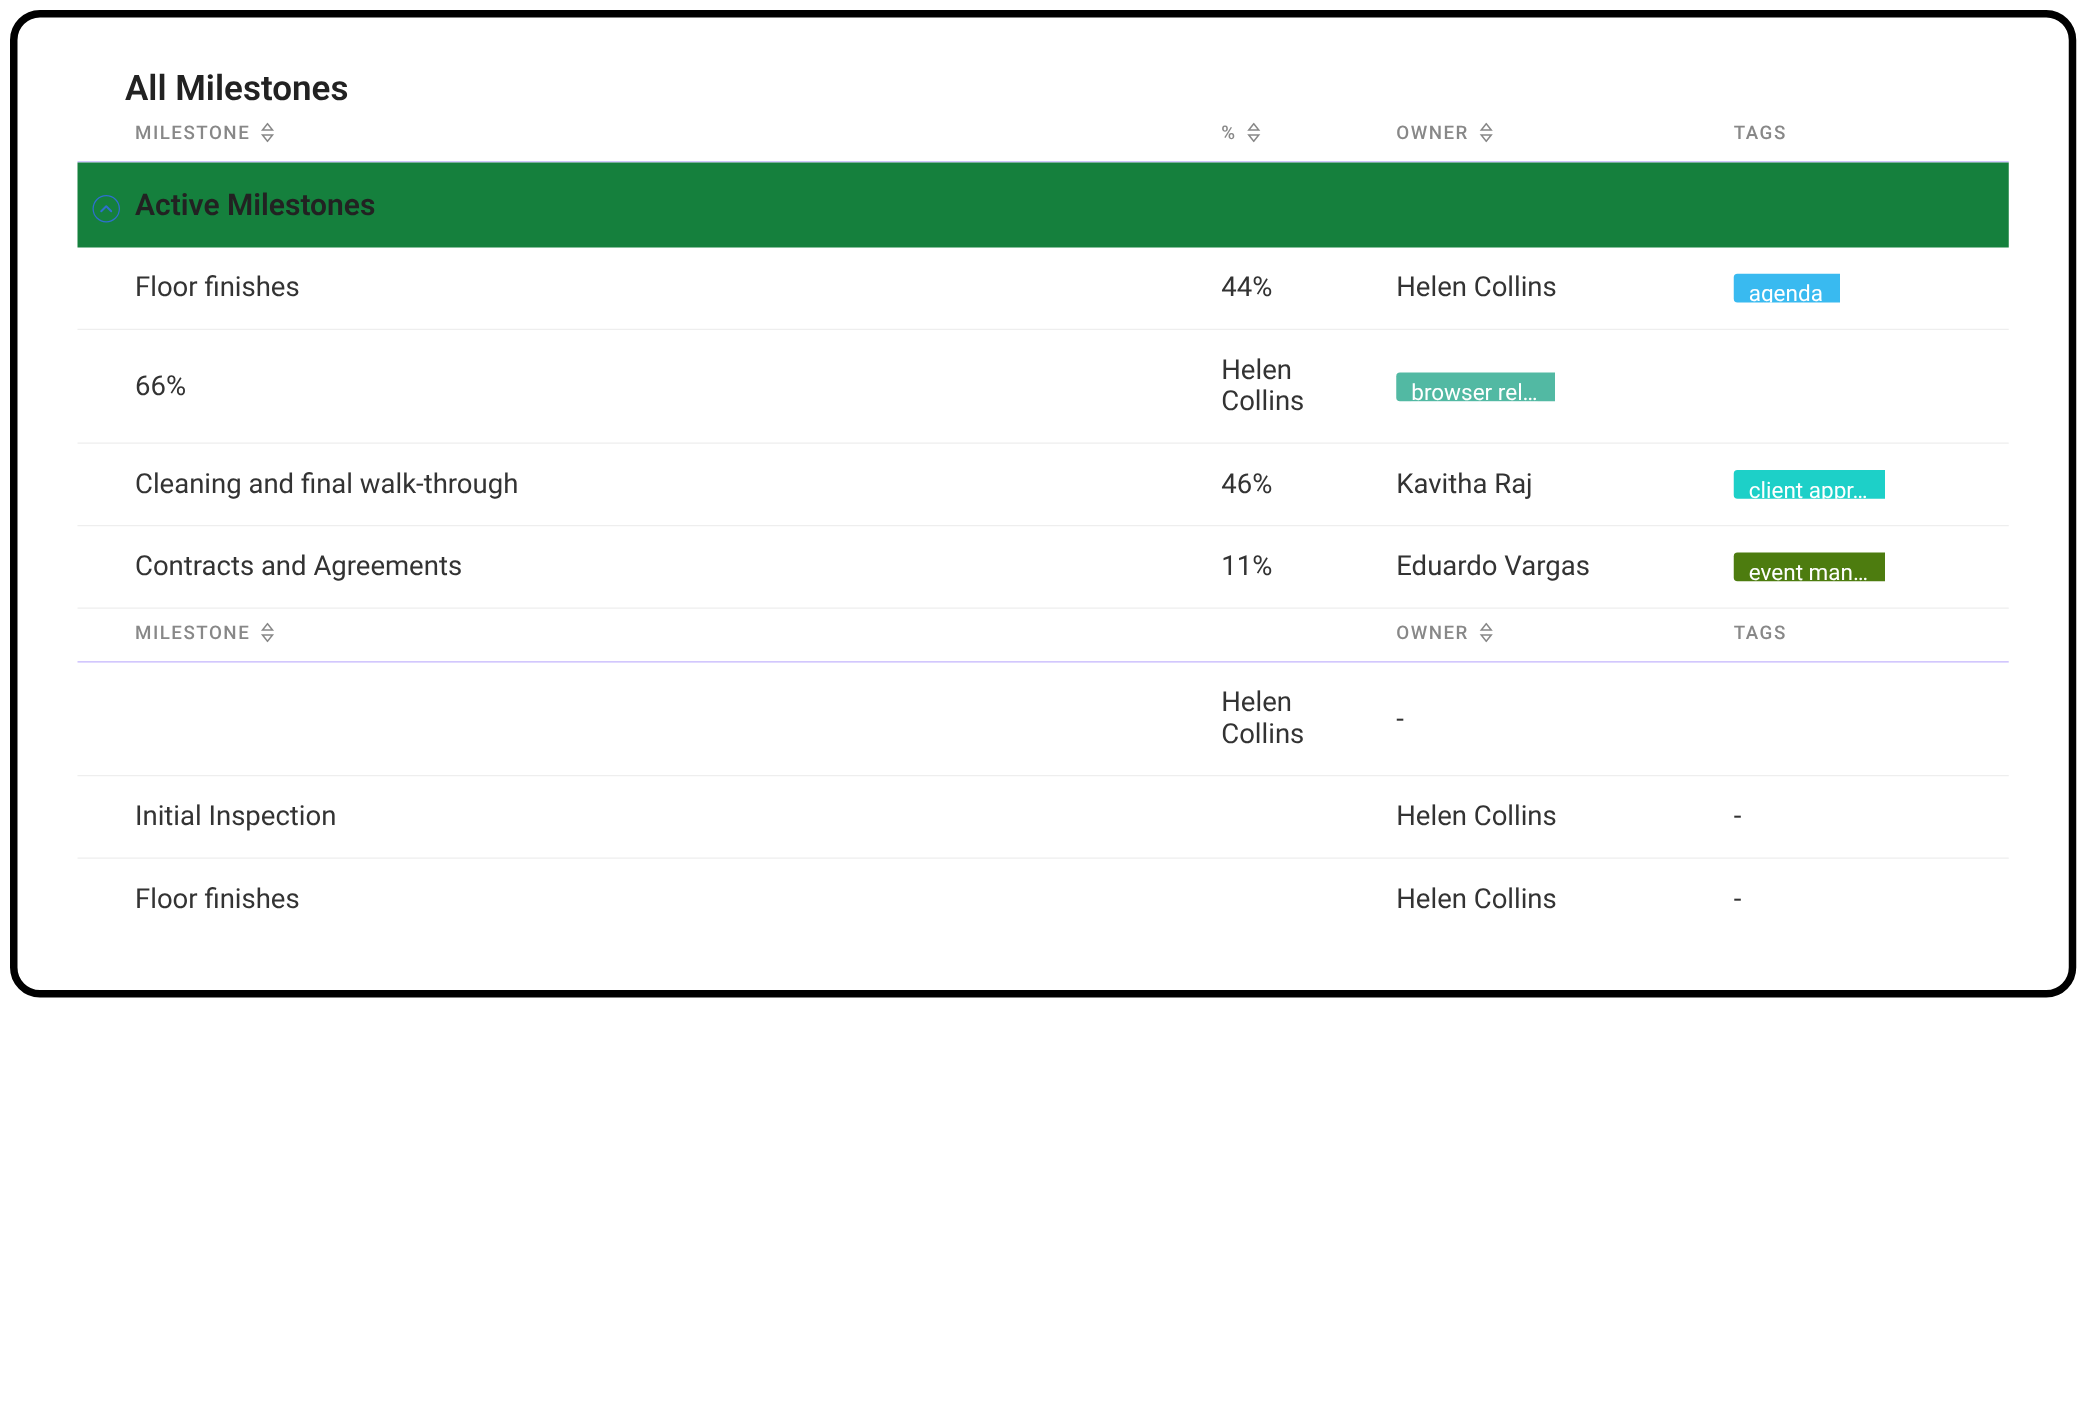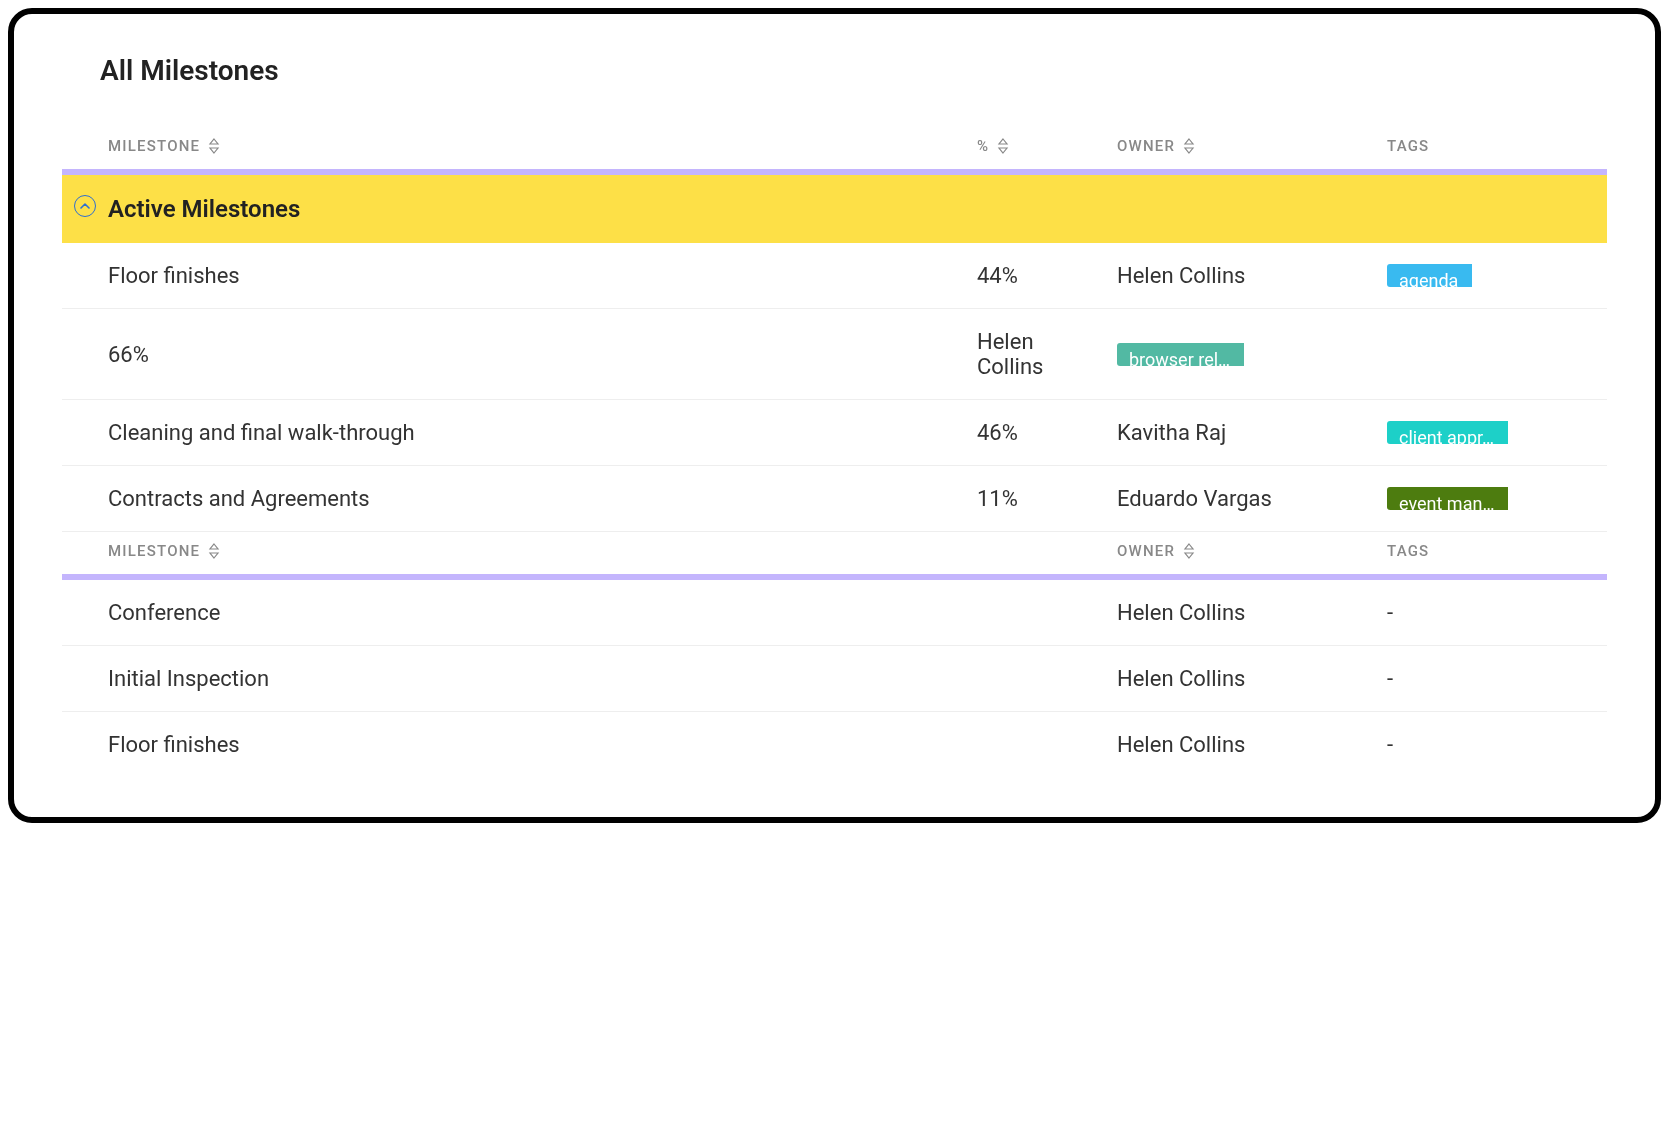--- a/index.html
+++ b/index.html
@@ -17,29 +17,28 @@
       border-radius: 24px;
       padding: 40px 48px 40px 48px;
       max-width: 1669px;
       margin: 0 auto;
       overflow: hidden;
     }
     .page-title {
       font-size: 28px;
       font-weight: 600;
       color: #222;
-      margin-bottom: 40px;
       margin-left: 38px;
     }
     .table-header {
       display: grid;
       grid-template-columns: 1fr 120px 250px 220px;
       gap: 20px;
       padding: 10px 0 14px 46px;
-      border-bottom: 6px solid #c4b5fd;
+      border-bottom: 1px solid #c4b5fd;
     }
     .col-header {
       font-size: 15px;
       font-weight: 500;
       color: #888;
       letter-spacing: 1.2px;
       display: flex;
       align-items: center;
       gap: 6px;
     }
@@ -49,23 +48,23 @@
       gap: 0;
       margin-left: 2px;
     }
     .sort-icon svg {
       width: 12px;
       height: 8px;
       display: block;
     }
     .section-header {
       display: flex;
-      align-items: flex-start;
+      align-items: flex-end;
       gap: 12px;
-      background: #fde047;
+      background: #15803d;
       padding: 20px 0 20px 12px;
       margin-top: 0;
     }
     .collapse-icon {
       width: 22px;
       height: 22px;
       border: 1.5px solid #2f6fcf;
       border-radius: 50%;
       display: flex;
       align-items: center;
@@ -278,23 +277,20 @@
           </svg>
       </span>
     </div>
     <div class="col-header">
       <span>TAGS</span>
     </div>
   </div>
 
 
   <div class="data-row">
-    <div class="milestone-cell">
-      <span class="milestone-name">Conference</span>
-    </div>
     <div class="percent-cell"></div>
     <div class="owner-cell">Helen Collins</div>
     <div class="tag-cell dash">-</div>
   </div>
 
   <div class="data-row">
     <div class="milestone-cell">
       <span class="milestone-name">Initial Inspection</span>
     </div>
     <div class="percent-cell"></div>

